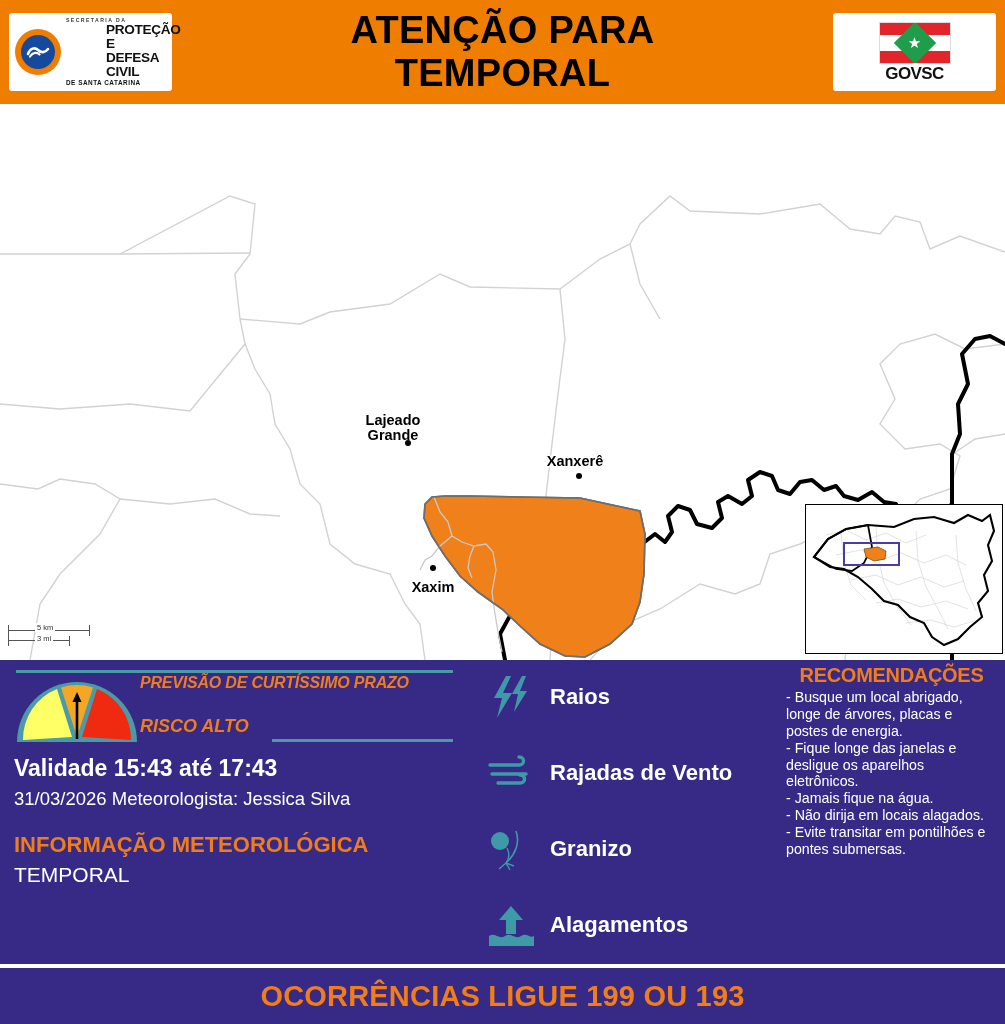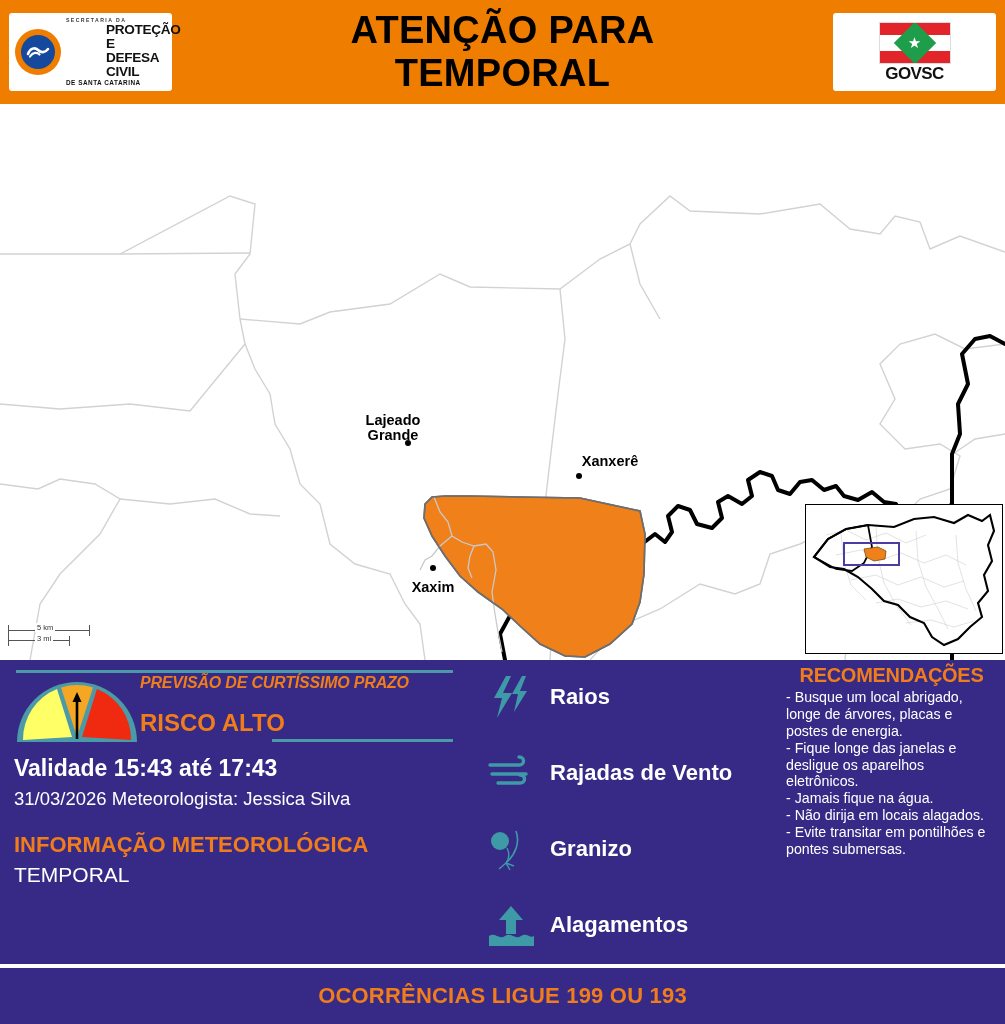--- a/index.html
+++ b/index.html
@@ -109,22 +109,22 @@
   .rule-top { left: 16px; top: 10px; width: 437px; }
   .rule-bot { left: 272px; top: 79px; width: 181px; }
 
   .gauge { position: absolute; left: 14px; top: 18px; width: 126px; height: 67px; }
   .fc-head { position: absolute; left: 140px; top: 14px; width: 310px; }
   .fc-line1 {
     font-size: 16px; font-weight: bold; font-style: italic; color: #f07d1a;
     letter-spacing: -0.2px;
   }
   .fc-line2 {
-    font-size: 24px; font-weight: bold; color: #f07d1a;
-    margin-top: 17px;
+    font-size: 18px; font-weight: bold; font-style: italic; color: #f07d1a;
+    margin-top: 24px;
   }
   .validade {
     position: absolute; left: 14px; top: 95px;
     font-size: 23px; font-weight: bold; color: #fff;
   }
   .meteoro {
     position: absolute; left: 14px; top: 128px;
     font-size: 18.5px; color: #fff;
   }
   .info-head {
@@ -150,21 +150,21 @@
   }
   .rec-list { font-size: 14.2px; color: #fff; line-height: 1.19; }
   .rec-item { margin: 0; }
 
   
   .footer-sep { position: absolute; left: 0; top: 964px; width: 1005px; height: 4px; background: #fff; }
   .footer {
     position: absolute; left: 0; top: 968px; width: 1005px; height: 56px;
     background: #362a86; display: flex; align-items: center; justify-content: center;
   }
-  .footer-text { font-size: 22px; font-weight: bold; color: #f07d1a; letter-spacing: 0.2px; }
+  .footer-text { font-size: 29px; font-weight: bold; color: #f07d1a; letter-spacing: 0.2px; }
 </style>
 </head>
 <body>
 
 <div id="page">
 
   <div class="header">
 
     <div class="logo-box-left">
       <div class="dc-emblem">
@@ -241,21 +241,21 @@
       </g>
       <path d="M425 400 L432 393 L445 392 L470 392 L520 393 L580 394 L640 407 L645 430 L644 470
                L640 498 L632 520 L610 540 L585 553 L565 552 L540 540 L520 522 L502 505
                L478 488 L460 472 L445 452 L432 432 L424 414 Z" fill="none" stroke="#6e6e6e" stroke-width="1.6"></path>
     </svg>
 
     <div class="city-label" style="left:352px; top:309px; width:82px;">Lajeado
 Grande</div>
     <div class="city-dot" style="left:405px; top:336px;"></div>
 
-    <div class="city-label" style="left:571px; top:350px; width:78px;">Xanxerê</div>
+    <div class="city-label" style="left:536px; top:350px; width:78px;">Xanxerê</div>
     <div class="city-dot" style="left:576px; top:369px;"></div>
 
     <div class="city-label" style="left:404px; top:476px; width:58px;">Xaxim</div>
     <div class="city-dot" style="left:430px; top:461px;"></div>
 
     <div class="scalebar">
       <div class="bar">
           <span class="txt" style="top:-2px">5 km</span>
         </div>
       <div class="bar2">

